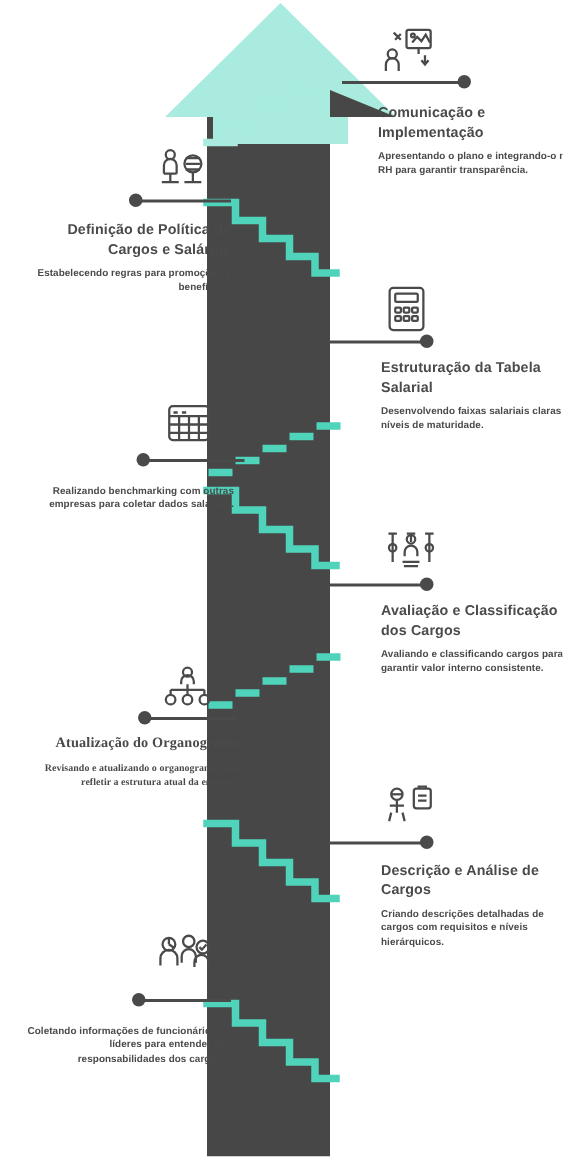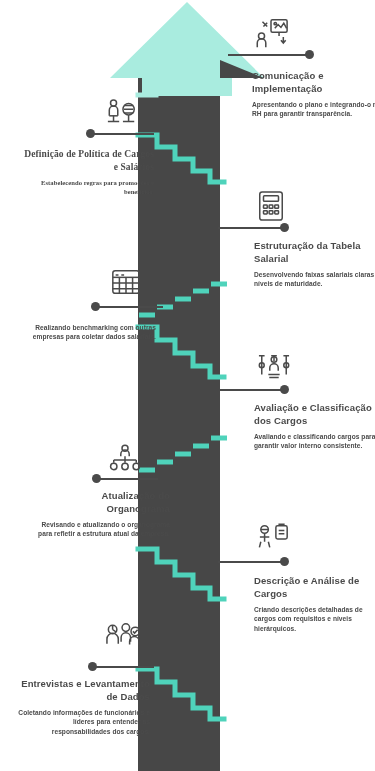--- a/index.html
+++ b/index.html
@@ -233,47 +233,46 @@
       <path d="M30.5 11 l1.8 1.8 3.2-3.6"></path>
       <path d="M27 25 v-3.5 a5 5 0 0 1 10 0 V25"></path>
     </svg>
   </div>
 
   <div class="block right" style="left:252px; top:70px;">
     <div class="blk-title">Comunicação e Implementação</div>
     <div class="blk-body">Apresentando o plano e integrando-o no RH para garantir transparência.</div>
   </div>
 
-  <div class="block left" style="left:22px; top:148px;font-family:Liberation Serif, serif;">
+  <div class="block left" style="left:22px; top:148px;">
     <div class="blk-title">Definição de Política de Cargos e Salários</div>
     <div class="blk-body">Estabelecendo regras para promoções e benefícios.</div>
   </div>
 
   <div class="block right" style="left:254px; top:240px;">
     <div class="blk-title">Estruturação da Tabela Salarial</div>
     <div class="blk-body">Desenvolvendo faixas salariais claras e níveis de maturidade.</div>
   </div>
 
   <div class="block left" style="left:24px; top:318px;">
     <div class="blk-body">Realizando benchmarking com outras empresas para coletar dados salariais.</div>
   </div>
 
   <div class="block right" style="left:254px; top:402px;">
     <div class="blk-title">Avaliação e Classificação dos Cargos</div>
     <div class="blk-body">Avaliando e classificando cargos para garantir valor interno consistente.</div>
   </div>
 
-  <div class="block left" style="left:38px; top:490px;">
+  <div class="block left" style="left:28px; top:490px;font-family:Liberation Serif, serif;">
     <div class="blk-title">Atualização do Organograma</div>
     <div class="blk-body">Revisando e atualizando o organograma para refletir a estrutura atual da empresa.</div>
   </div>
 
   <div class="block right" style="left:254px; top:575px;">
     <div class="blk-title">Descrição e Análise de Cargos</div>
     <div class="blk-body">Criando descrições detalhadas de cargos com requisitos e níveis hierárquicos.</div>
   </div>
 
   <div class="block left" style="left:18px; top:678px;">
-    <div class="blk-title">Entrevistas e Levantamento de Dados</div>
     <div class="blk-body">Coletando informações de funcionários e líderes para entender as responsabilidades dos cargos.</div>
   </div>
 
 </div>
 
 </body></html>

